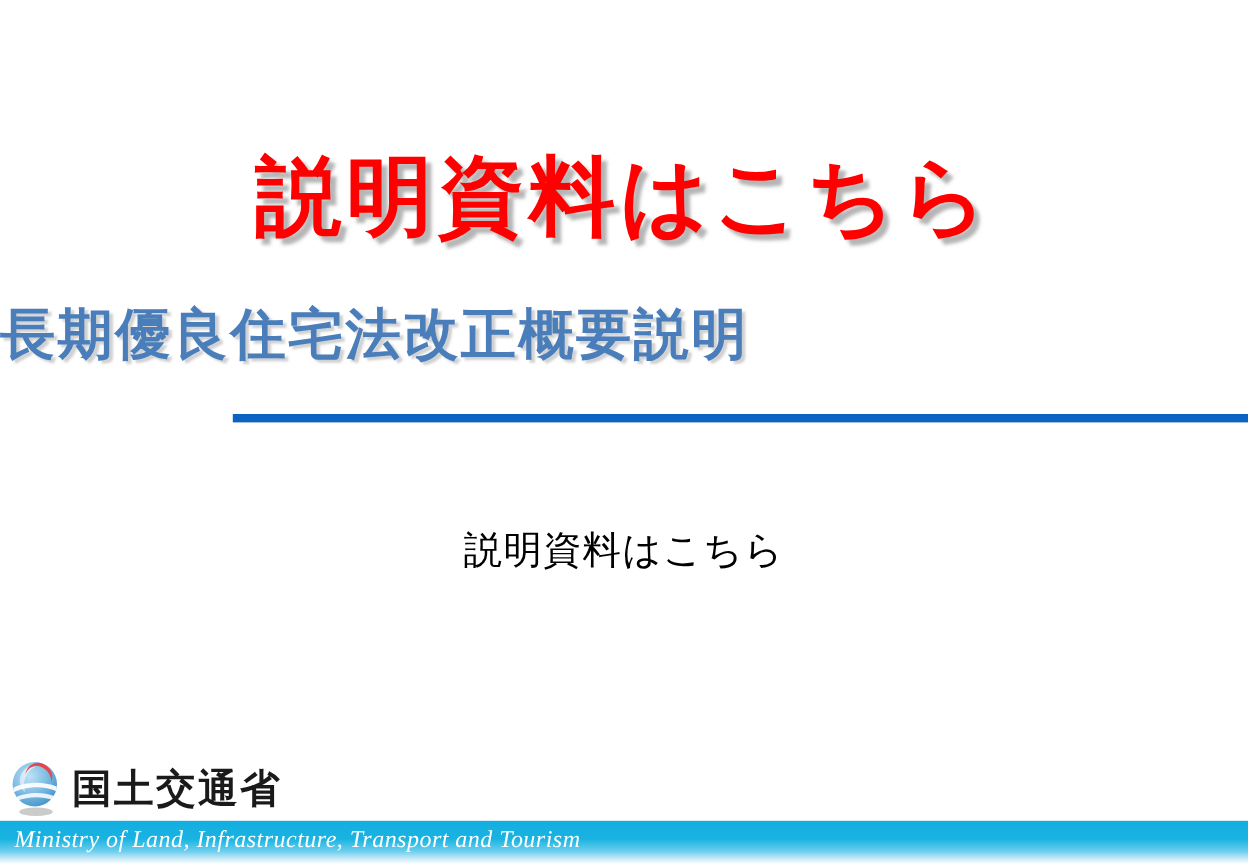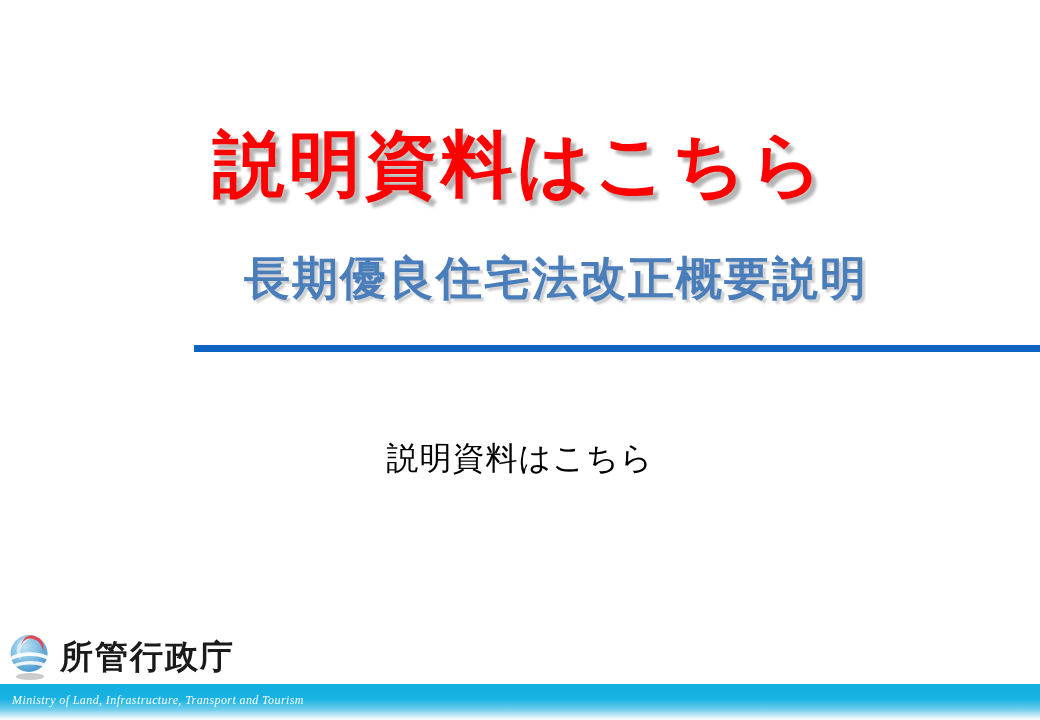--- a/index.html
+++ b/index.html
@@ -52,21 +52,21 @@
     text-shadow: 5px 5px 3px rgba(120,120,120,0.55);
     white-space: nowrap;
   }
 
   
   .subtitle {
     position: absolute;
     left: 0;
     top: 249px;
     width: 868px;
-    text-align: right;
+    text-align: left;
     font-size: 46px;
     line-height: 58px;
     font-weight: bold;
     color: #4A7EBB;
     letter-spacing: 2px;
     text-shadow: 3px 3px 2px rgba(150,150,150,0.45);
     white-space: nowrap;
   }
 
   
@@ -131,21 +131,21 @@
                 #6BCDEC 70%,
                 #C9EAF8 88%,
                 #FFFFFF 100%);
   }
   .footer-text {
     position: absolute;
     left: 12px;
     top: 690px;
     font-family: "Liberation Serif", "DejaVu Serif", serif;
     font-style: italic;
-    font-size: 12px;
+    font-size: 20px;
     line-height: 20px;
     color: #FFFFFF;
     letter-spacing: 0.4px;
     white-space: nowrap;
   }
 </style>
 </head>
 <body>
 
 <div id="slide">
@@ -177,19 +177,19 @@
         <circle cx="21" cy="21.5" r="18.5" fill="url(#gBlue)"></circle>
 
         <path d="M3.2 24.5 C10 20.5, 26 18, 39.2 23.5 L39.4 27.6 C26 21.4, 10.5 24.6, 3.0 28.4 Z" fill="#FFFFFF" opacity="0.92"></path>
         <path d="M5.0 32.5 C13 28.6, 27 27.4, 37.2 31.4 L35.6 34.6 C26 31.0, 13.8 32.2, 6.6 35.2 Z" fill="#FFFFFF" opacity="0.85"></path>
 
         <path d="M16.5 6.5 C7.5 10.5, 6.0 22.5, 13.0 28.0 C10.5 19.5, 13.5 11.0, 21.5 7.0 Z" fill="#FFFFFF" opacity="0.55"></path>
 
         <path d="M24.2 3.6 C32.6 4.8, 37.4 12.0, 35.0 19.2 C34.2 12.2, 29.6 7.0, 22.4 6.2 C17.6 6.6, 14.6 9.4, 13.2 13.4 C14.0 7.6, 18.6 3.4, 24.2 3.6 Z" fill="#E8444E"></path>
       </svg>
     </span>
-    <span class="logo-jp">所管行政庁</span>
+    <span class="logo-jp">国土交通省</span>
   </div>
 
   <div class="footer-bar"></div>
   <div class="footer-text">Ministry of Land, Infrastructure, Transport and Tourism</div>
 
 </div>
 
 </body></html>

